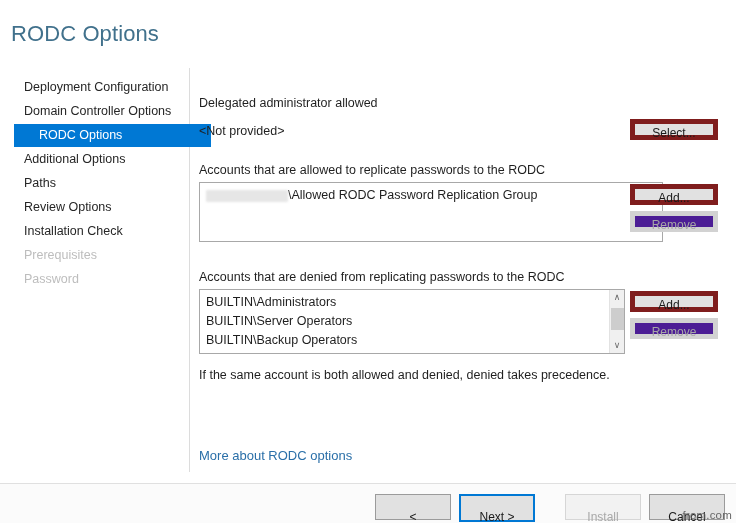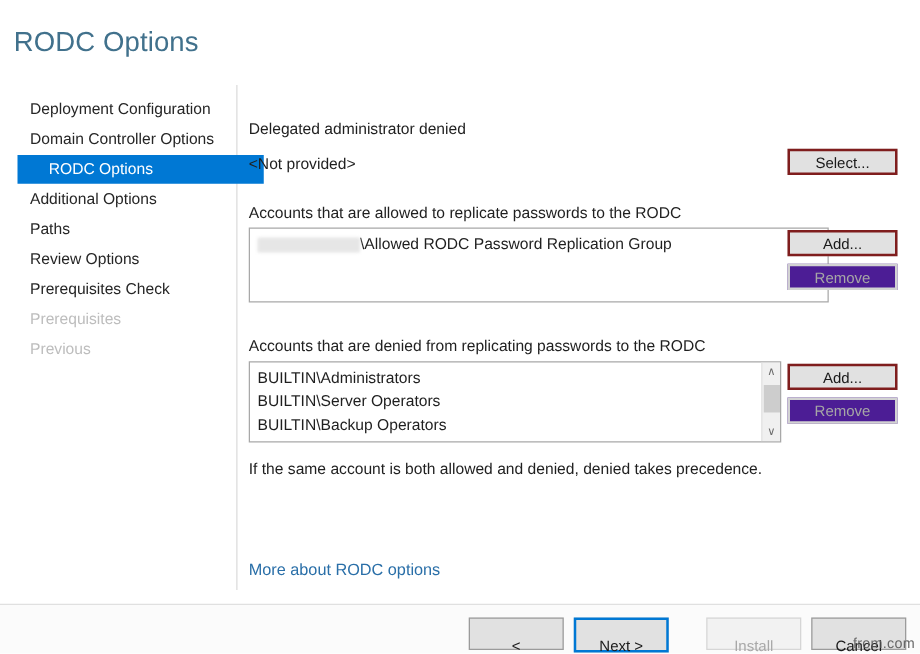--- a/index.html
+++ b/index.html
@@ -131,21 +131,21 @@
     white-space: nowrap;
   }
 
   
   .side-btn {
     position: absolute;
     width: 88px;
     height: 21px;
     box-sizing: border-box;
     background: #e1e1e1;
-    border: 2px solid #7f1d1d;
+    border: 5px solid #7f1d1d;
     font-family: "Liberation Sans", sans-serif;
     font-size: 12px;
     color: #1a1a1a;
     text-align: center;
     line-height: 19px;
     padding: 0;
     cursor: default;
   }
   .side-btn.disabled {
     background: #4c1d95;
@@ -297,33 +297,33 @@
   <div class="nav-item">
     <span>Additional Options</span>
   </div>
   <div class="nav-item">
     <span>Paths</span>
   </div>
   <div class="nav-item">
     <span>Review Options</span>
   </div>
   <div class="nav-item">
-    <span>Prerequisites Check</span>
+    <span>Installation Check</span>
   </div>
   <div class="nav-item disabled">
     <span>Prerequisites</span>
   </div>
   <div class="nav-item disabled">
-    <span>Previous</span>
+    <span>Password</span>
   </div>
 </div>
 
 <div class="main">
 
-  <div class="field-label" style="left:0; top:20px;">Delegated administrator denied</div>
+  <div class="field-label" style="left:0; top:20px;">Delegated administrator allowed</div>
   <div class="field-value" style="left:0; top:48px;">&lt;Not provided&gt;</div>
   <button class="side-btn" style="left:431px; top:43px;">Select...</button>
 
   <div class="field-label" style="left:0; top:87px;">Accounts that are allowed to replicate passwords to the RODC</div>
 
   <div class="listbox" style="left:0; top:106px; width:464px; height:60px;">
     <div class="list-item" style="margin-top:3px;">
       <span class="redact"></span>
       <span>\Allowed RODC Password Replication Group</span>
     </div>

